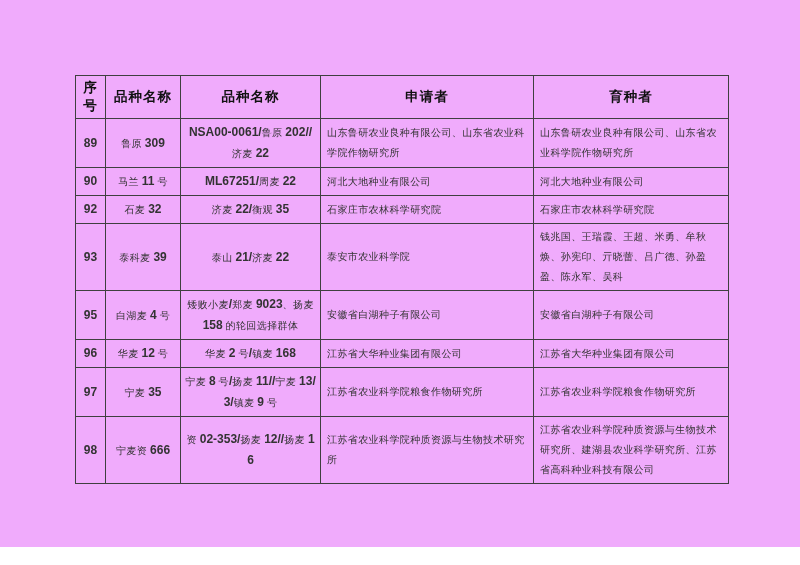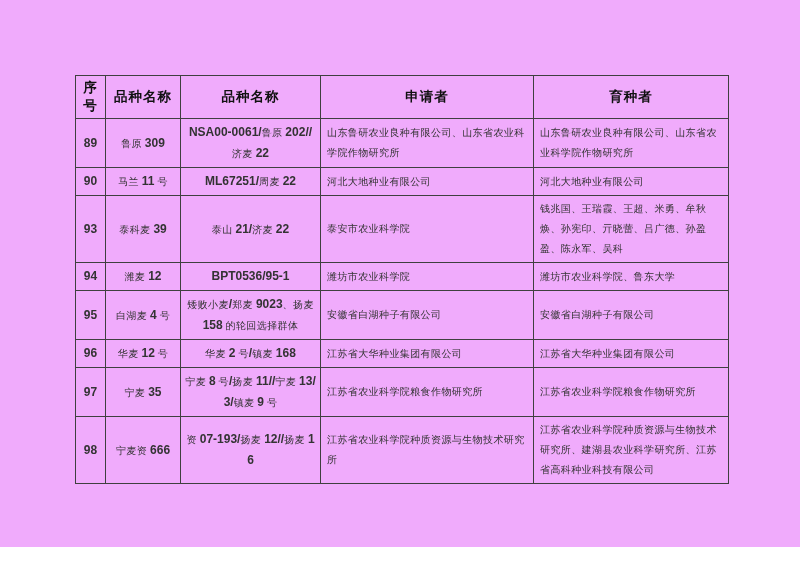--- a/index.html
+++ b/index.html
@@ -81,32 +81,32 @@
     <td class="c-breeder">山东鲁研农业良种有限公司、山东省农业科学院作物研究所</td>
   </tr>
         <tr>
     <td class="c-no"><span class="latin">90</span></td>
     <td class="c-name">马兰 <span class="latin">11</span> 号</td>
     <td class="c-source"><span class="latin">ML67251/</span>周麦 <span class="latin">22</span></td>
     <td class="c-applicant">河北大地种业有限公司</td>
     <td class="c-breeder">河北大地种业有限公司</td>
   </tr>
         <tr>
+    <td class="c-no"><span class="latin">92</span></td>
+    <td class="c-name">石麦 <span class="latin">32</span></td>
+    <td class="c-source">济麦 <span class="latin">22/</span>衡观 <span class="latin">35</span></td>
+    <td class="c-applicant">石家庄市农林科学研究院</td>
+    <td class="c-breeder">石家庄市农林科学研究院</td>
+  </tr>
+        <tr>
     <td class="c-no"><span class="latin">93</span></td>
     <td class="c-name">泰科麦 <span class="latin">39</span></td>
     <td class="c-source">泰山 <span class="latin">21/</span>济麦 <span class="latin">22</span></td>
     <td class="c-applicant">泰安市农业科学院</td>
     <td class="c-breeder">钱兆国、王瑞霞、王超、米勇、牟秋焕、孙宪印、亓晓蕾、吕广德、孙盈盈、陈永军、吴科</td>
-  </tr>
-        <tr>
-    <td class="c-no"><span class="latin">94</span></td>
-    <td class="c-name">潍麦 <span class="latin">12</span></td>
-    <td class="c-source"><span class="latin">BPT0536/95-1</span></td>
-    <td class="c-applicant">潍坊市农业科学院</td>
-    <td class="c-breeder">潍坊市农业科学院、鲁东大学</td>
   </tr>
         <tr>
     <td class="c-no"><span class="latin">95</span></td>
     <td class="c-name">白湖麦 <span class="latin">4</span> 号</td>
     <td class="c-source">矮败小麦<span class="latin">/</span>郑麦 <span class="latin">9023</span>、扬麦 <span class="latin">158</span> 的轮回选择群体</td>
     <td class="c-applicant">安徽省白湖种子有限公司</td>
     <td class="c-breeder">安徽省白湖种子有限公司</td>
   </tr>
         <tr>
     <td class="c-no"><span class="latin">96</span></td>
@@ -118,19 +118,19 @@
         <tr>
     <td class="c-no"><span class="latin">97</span></td>
     <td class="c-name">宁麦 <span class="latin">35</span></td>
     <td class="c-source">宁麦 <span class="latin">8</span> 号<span class="latin">/</span>扬麦 <span class="latin">11//</span>宁麦 <span class="latin">13/3/</span>镇麦 <span class="latin">9</span> 号</td>
     <td class="c-applicant">江苏省农业科学院粮食作物研究所</td>
     <td class="c-breeder">江苏省农业科学院粮食作物研究所</td>
   </tr>
         <tr>
     <td class="c-no"><span class="latin">98</span></td>
     <td class="c-name">宁麦资 <span class="latin">666</span></td>
-    <td class="c-source">资 <span class="latin">07-193/</span>扬麦 <span class="latin">12//</span>扬麦 <span class="latin">16</span></td>
+    <td class="c-source">资 <span class="latin">02-353/</span>扬麦 <span class="latin">12//</span>扬麦 <span class="latin">16</span></td>
     <td class="c-applicant">江苏省农业科学院种质资源与生物技术研究所</td>
     <td class="c-breeder">江苏省农业科学院种质资源与生物技术研究所、建湖县农业科学研究所、江苏省高科种业科技有限公司</td>
   </tr>
       </tbody>
   </table>
 </div>
 
 </body></html>

